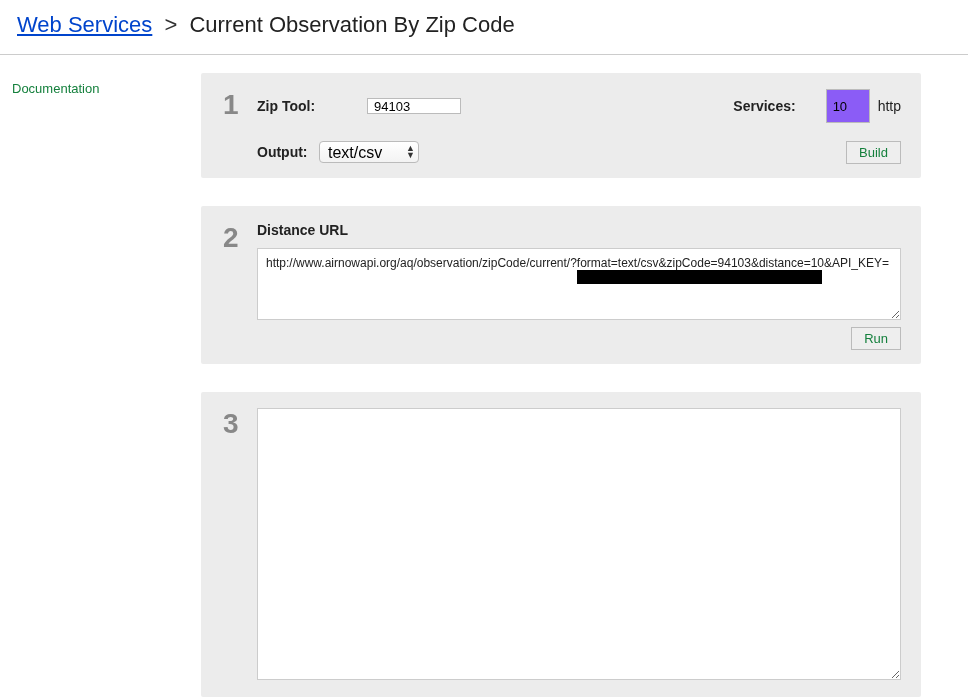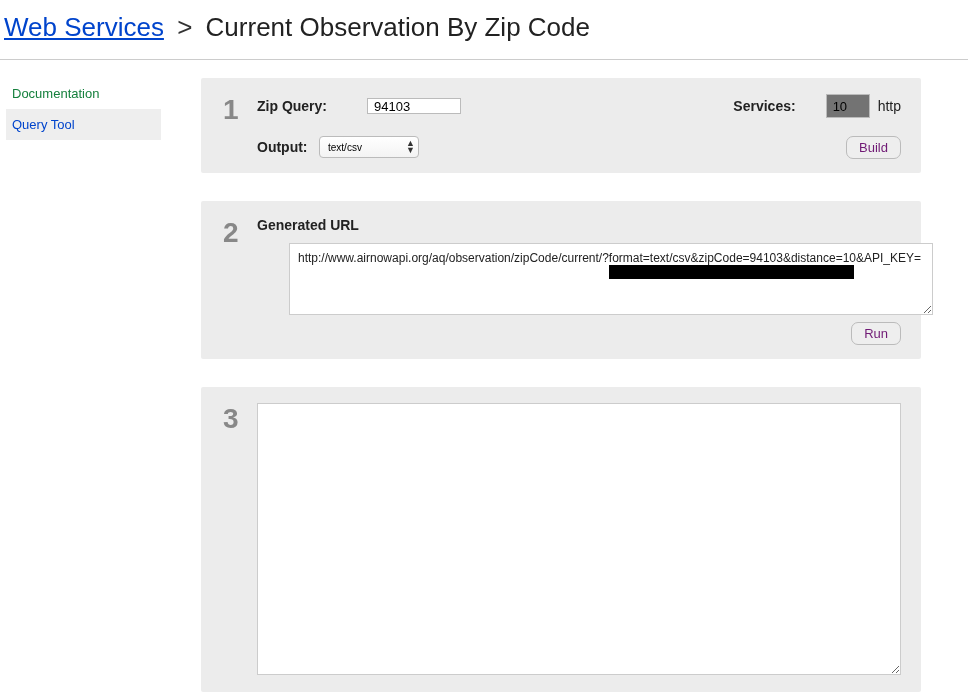--- a/index.html
+++ b/index.html
@@ -4,23 +4,23 @@
 <style>
   * { box-sizing: border-box; }
   body {
     margin: 0;
     font-family: "Helvetica Neue", Helvetica, Arial, sans-serif;
     font-size: 14px;
     color: #333;
     background: #fff;
   }
   .breadcrumb {
-    padding: 12px 4px 16px 4px;
+    padding: 12px 4px 16px 17px;
     border-bottom: 1px solid #ccc;
-    font-size: 26px;
+    font-size: 22px;
     color: #222;
   }
   .breadcrumb a {
     color: #0044cc;
     text-decoration: underline;
   }
   .breadcrumb .sep {
     color: #333;
     margin: 0 6px;
   }
@@ -94,24 +94,24 @@
   input[type="text"].zip {
     width: 94px;
     height: 16px;
     padding: 2px 6px;
     border: 1px solid #bbb;
     background: #fff;
     font-size: 13px;
   }
   input[type="text"].dist {
     width: 44px;
-    height: 24px;
+    height: 34px;
     padding: 2px 6px;
     border: 1px solid #bbb;
-    background: #737373;
+    background: #8b5cf6;
     font-size: 13px;
   }
   .miles {
     margin-left: 8px;
     color: #222;
     font-size: 14px;
   }
   .form-row-2 {
     display: flex;
     align-items: center;
@@ -123,62 +123,61 @@
   }
   select.fmt {
     -webkit-appearance: none;
     -moz-appearance: none;
     appearance: none;
     height: 22px;
     padding: 1px 22px 1px 8px;
     border: 1px solid #bbb;
     border-radius: 4px;
     background: linear-gradient(#fff,#f3f3f3);
-    font-size: 10px;
+    font-size: 16px;
     min-width: 100px;
   }
   .select-caret {
     position: absolute;
     right: 4px;
     top: 50%;
     transform: translateY(-50%);
     pointer-events: none;
     font-size: 9px;
     line-height: 7px;
     color: #333;
     text-align: center;
   }
   .btn {
     background: #eee;
     border: 1px solid #bbb;
-    border-radius: 7px;
+    border-radius: 0;
     padding: 3px 12px;
     font-size: 13px;
-    color: #701a75;
+    color: #15803d;
     cursor: pointer;
   }
   .btn-row {
     text-align: right;
     margin-top: 4px;
   }
   .panel1 .btn-row { margin-top: -22px; }
   textarea {
     width: 100%;
     border: 1px solid #ccc;
     background: #fff;
     font-family: "Helvetica Neue", Helvetica, Arial, sans-serif;
     font-size: 12px;
     padding: 6px 8px;
     resize: both;
     color: #222;
   }
   .url-wrap {
     position: relative;
     width: 100%;
-    margin-left: 32px;
   }
   .url-ta { height: 72px; line-height: 1.35; }
   .redact {
     position: absolute;
     background: #000;
     height: 14px;
     top: 20px;
     pointer-events: none;
   }
   .output-ta { height: 272px; }
@@ -188,31 +187,30 @@
 
 <div class="breadcrumb">
   <a href="#">Web Services</a>
   <span class="sep">&gt;</span>
   <span>Current Observation By Zip Code</span>
 </div>
 
 <div class="layout">
   <div class="sidebar">
     <div class="sidebar-item">Documentation</div>
-    <div class="sidebar-item active">Query Tool</div>
   </div>
 
   <div class="main">
 
     <div class="panel panel1">
       <div class="step-row">
         <div class="step-num">1</div>
         <div class="step-body">
           <div class="form-row-1">
-            <span class="label zip-label">Zip Query:</span>
+            <span class="label zip-label">Zip Tool:</span>
             <input type="text" class="zip" value="94103" style="">
             <span class="label dist-label">Services:</span>
             <input type="text" class="dist" value="10" style="">
             <span class="miles">http</span>
           </div>
           <div class="form-row-2">
             <span class="label fmt-label">Output:</span>
             <span class="select-wrap">
               <select class="fmt">
                 <option>text/csv</option>
@@ -224,21 +222,21 @@
             <button class="btn">Build</button>
           </div>
         </div>
       </div>
     </div>
 
     <div class="panel">
       <div class="step-row">
         <div class="step-num">2</div>
         <div class="step-body">
-          <div class="section-title">Generated URL</div>
+          <div class="section-title">Distance URL</div>
           <div class="url-wrap">
             <textarea class="url-ta" style="">http://www.airnowapi.org/aq/observation/zipCode/current/?format=text/csv&amp;zipCode=94103&amp;distance=10&amp;API_KEY=</textarea>
             <div class="redact" id="redact-bar" style="left: 320px; width: 245px; top: 22.2px;"></div>
           </div>
           <div class="btn-row">
             <button class="btn">Run</button>
           </div>
         </div>
       </div>
     </div>

